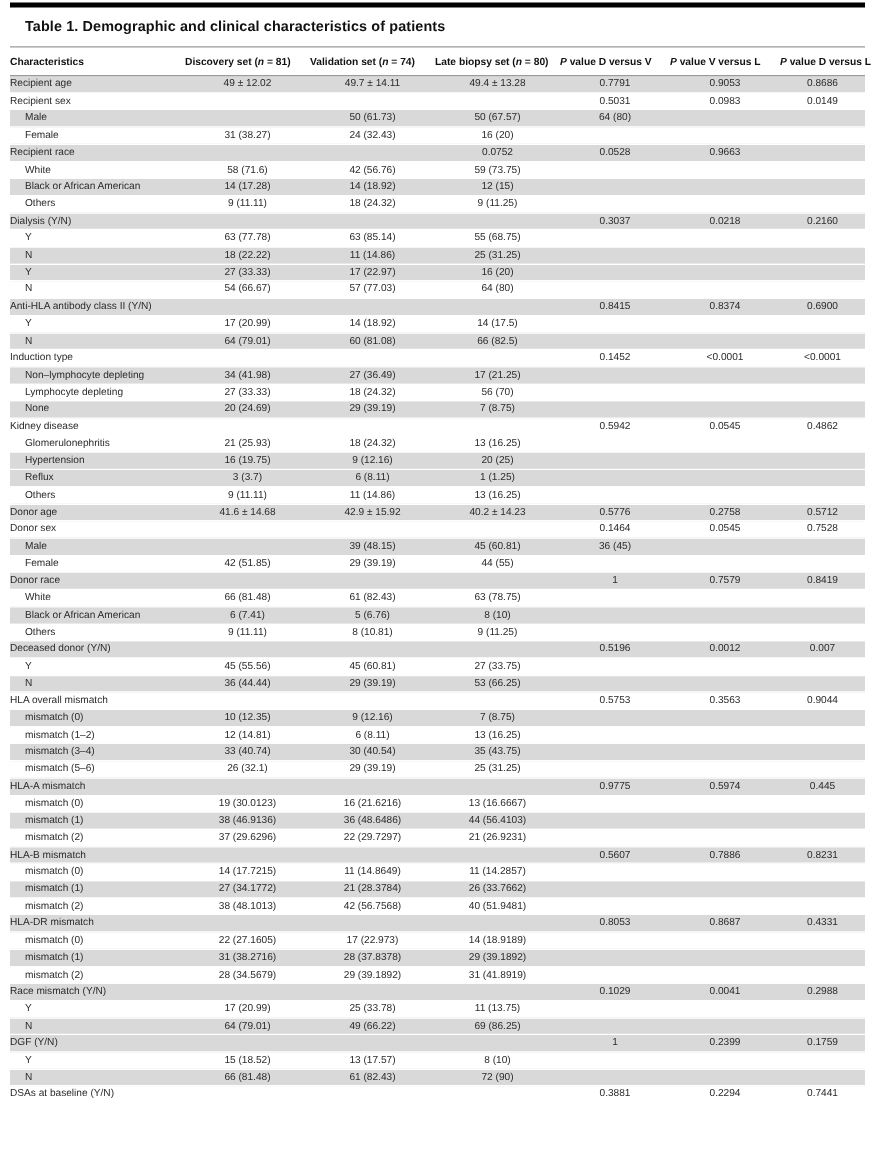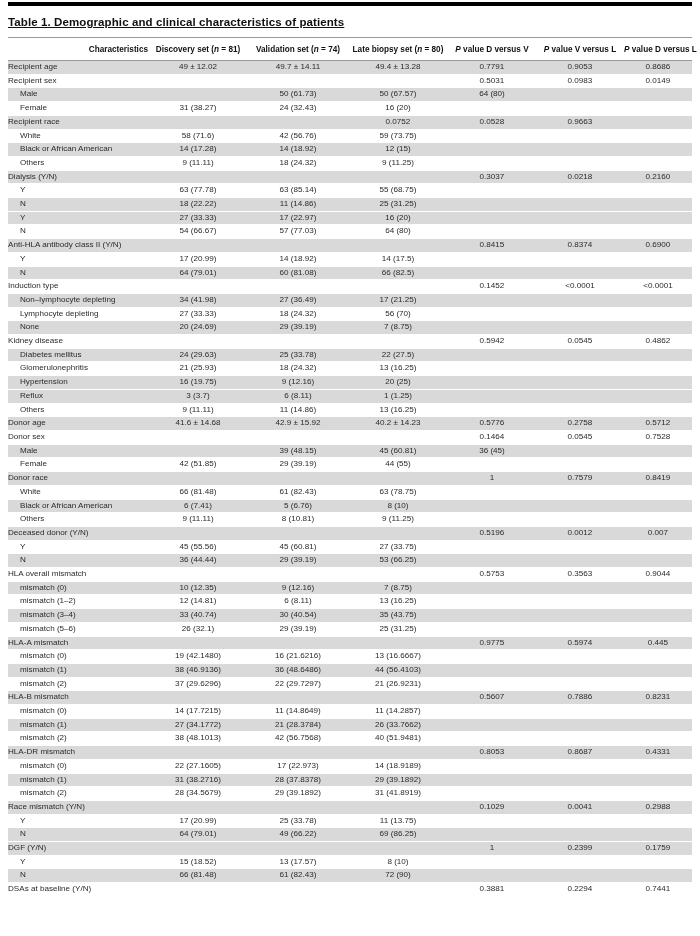--- a/index.html
+++ b/index.html
@@ -9,44 +9,43 @@
     color: var(--text, #2d2a2b);
     -webkit-font-smoothing: antialiased;
   }
   .page { width: 700px; height: 936px; padding: 2px 8px 0 8px; overflow: hidden; }
   .topbar { height: 4px; background: var(--top_bar, #000); }
   .title {
     font-size: 11.5px;
     font-weight: bold;
     color: #111111;
     letter-spacing: 0.1px;
-    margin: 10px 0 9px 0;
-    text-decoration: underline;
+    margin: 10px 0 9px 12px;
   }
   table.demo {
     width: 684px;
     border-collapse: collapse;
     table-layout: fixed;
     border-top: 1px solid var(--rule, #9a9a9a);
   }
   col.c-char { width: 140px; }
   col.c-disc, col.c-val, col.c-late { width: 100px; }
   col.c-p1, col.c-p2 { width: 88px; }
   col.c-p3 { width: 68px; }
   thead th {
     font-size: 8.2px;
     font-weight: bold;
     color: #111111;
-    text-align: center;
+    text-align: left;
     vertical-align: middle;
     white-space: nowrap;
     padding: 7px 0 6px 0;
     border-bottom: 1px solid var(--rule, #9a9a9a);
   }
-  thead th.char { text-align: right; }
+  thead th.char { text-align: left; }
   thead th i { font-style: italic; }
   tbody td {
     font-size: 8.1px;
     line-height: 12.7px;
     height: 12.7px;
     text-align: center;
     vertical-align: middle;
     white-space: nowrap;
     padding: 0;
   }
@@ -266,29 +265,20 @@
         </tr>
         <tr class="">
           <td class="char">Kidney disease</td>
           <td></td>
           <td></td>
           <td></td>
           <td>0.5942</td>
           <td>0.0545</td>
           <td>0.4862</td>
         </tr>
-        <tr class="shaded">
-          <td class="char indent">Diabetes mellitus</td>
-          <td>24 (29.63)</td>
-          <td>25 (33.78)</td>
-          <td>22 (27.5)</td>
-          <td></td>
-          <td></td>
-          <td></td>
-        </tr>
         <tr class="">
           <td class="char indent">Glomerulonephritis</td>
           <td>21 (25.93)</td>
           <td>18 (24.32)</td>
           <td>13 (16.25)</td>
           <td></td>
           <td></td>
           <td></td>
         </tr>
         <tr class="shaded">
@@ -466,21 +456,21 @@
           <td class="char">HLA-A mismatch</td>
           <td></td>
           <td></td>
           <td></td>
           <td>0.9775</td>
           <td>0.5974</td>
           <td>0.445</td>
         </tr>
         <tr class="">
           <td class="char indent">mismatch (0)</td>
-          <td>19 (42.1480)</td>
+          <td>19 (30.0123)</td>
           <td>16 (21.6216)</td>
           <td>13 (16.6667)</td>
           <td></td>
           <td></td>
           <td></td>
         </tr>
         <tr class="shaded">
           <td class="char indent">mismatch (1)</td>
           <td>38 (46.9136)</td>
           <td>36 (48.6486)</td>

